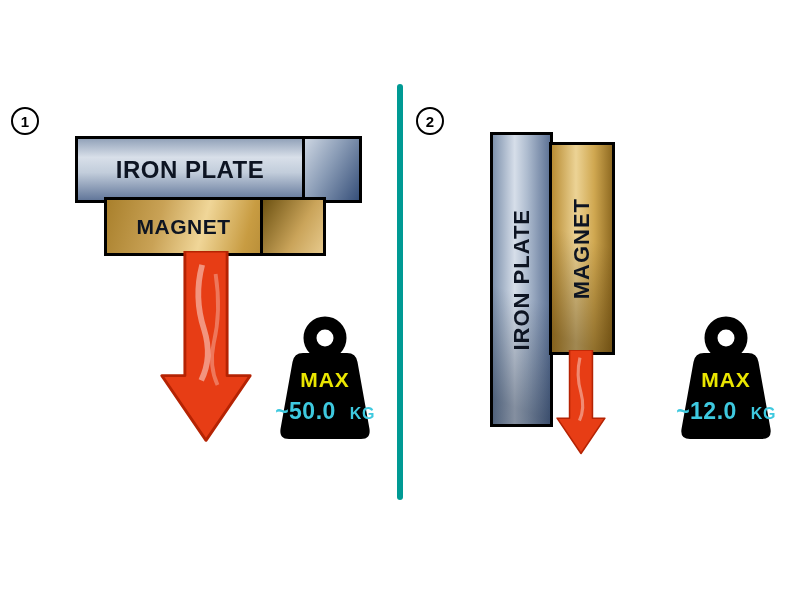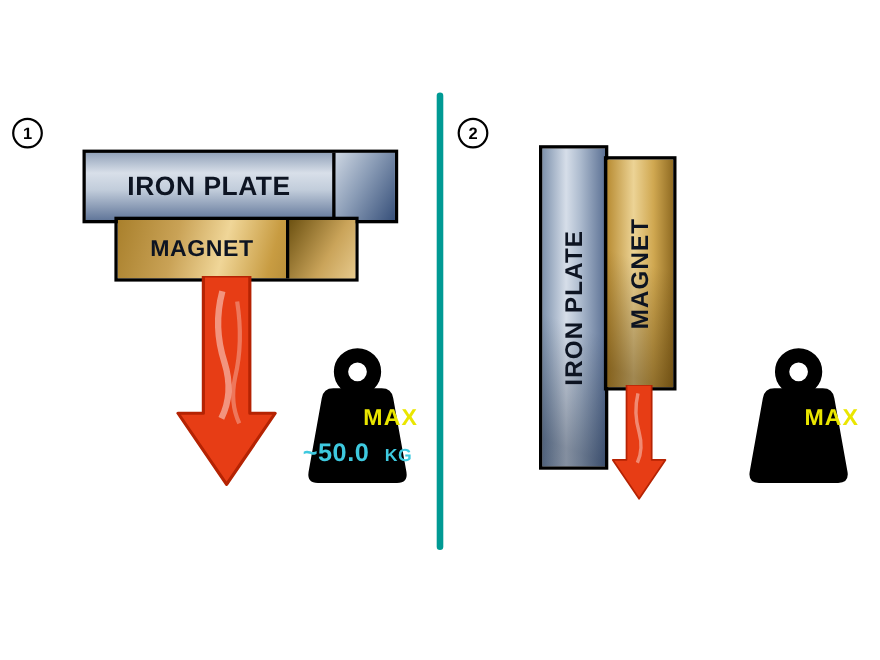--- a/index.html
+++ b/index.html
@@ -45,21 +45,21 @@
   .arrow{position:absolute;}
   .arrow-left{left:158px;top:251px;width:96px;height:194px;}
   .arrow-right{left:555px;top:350px;width:52px;height:106px;}
   .arrow svg{width:100%;height:100%;display:block;}
 
   
   .weight{position:absolute;width:110px;height:134px;}
   .weight-left{left:270px;top:314px;}
   .weight-right{left:671px;top:314px;}
   .weight svg{position:absolute;inset:0;width:100%;height:100%;}
-  .weight .max{position:absolute;top:54px;left:0;width:100%;text-align:right;
+  .weight .max{position:absolute;top:54px;left:0;width:100%;text-align:center;
     color:#eae600;font-weight:bold;font-size:21px;letter-spacing:1px;}
   .weight .val{position:absolute;top:84px;left:0;width:100%;text-align:center;
     color:#3ec9df;font-weight:bold;font-size:23px;letter-spacing:.5px;}
   .weight .val .unit{font-size:16px;margin-left:14px;}
 </style>
 </head>
 <body>
 
 <div class="canvas">
 
@@ -116,15 +116,18 @@
       <path d="M48 15 q-8 35 2 70 q8 30 -3 55" stroke="#ffffff" opacity="0.4" stroke-width="6" fill="none"></path>
     </svg>
   </div>
 
   <div class="weight weight-right">
     <svg viewBox="0 0 110 132">
       <circle cx="55" cy="23" r="15" fill="none" stroke="#000" stroke-width="13"></circle>
       <path d="M33 38 L77 38 Q86 38 87.5 47 L99.5 114 Q101 124 91 124 L19 124 Q9 124 10.5 114 L22.5 47 Q24 38 33 38 Z" fill="#000"></path>
     </svg>
     <div class="max">MAX</div>
+    <div class="val">
+      <span>~12.0</span><span class="unit">KG</span>
+    </div>
   </div>
 
 </div>
 
 </body></html>

